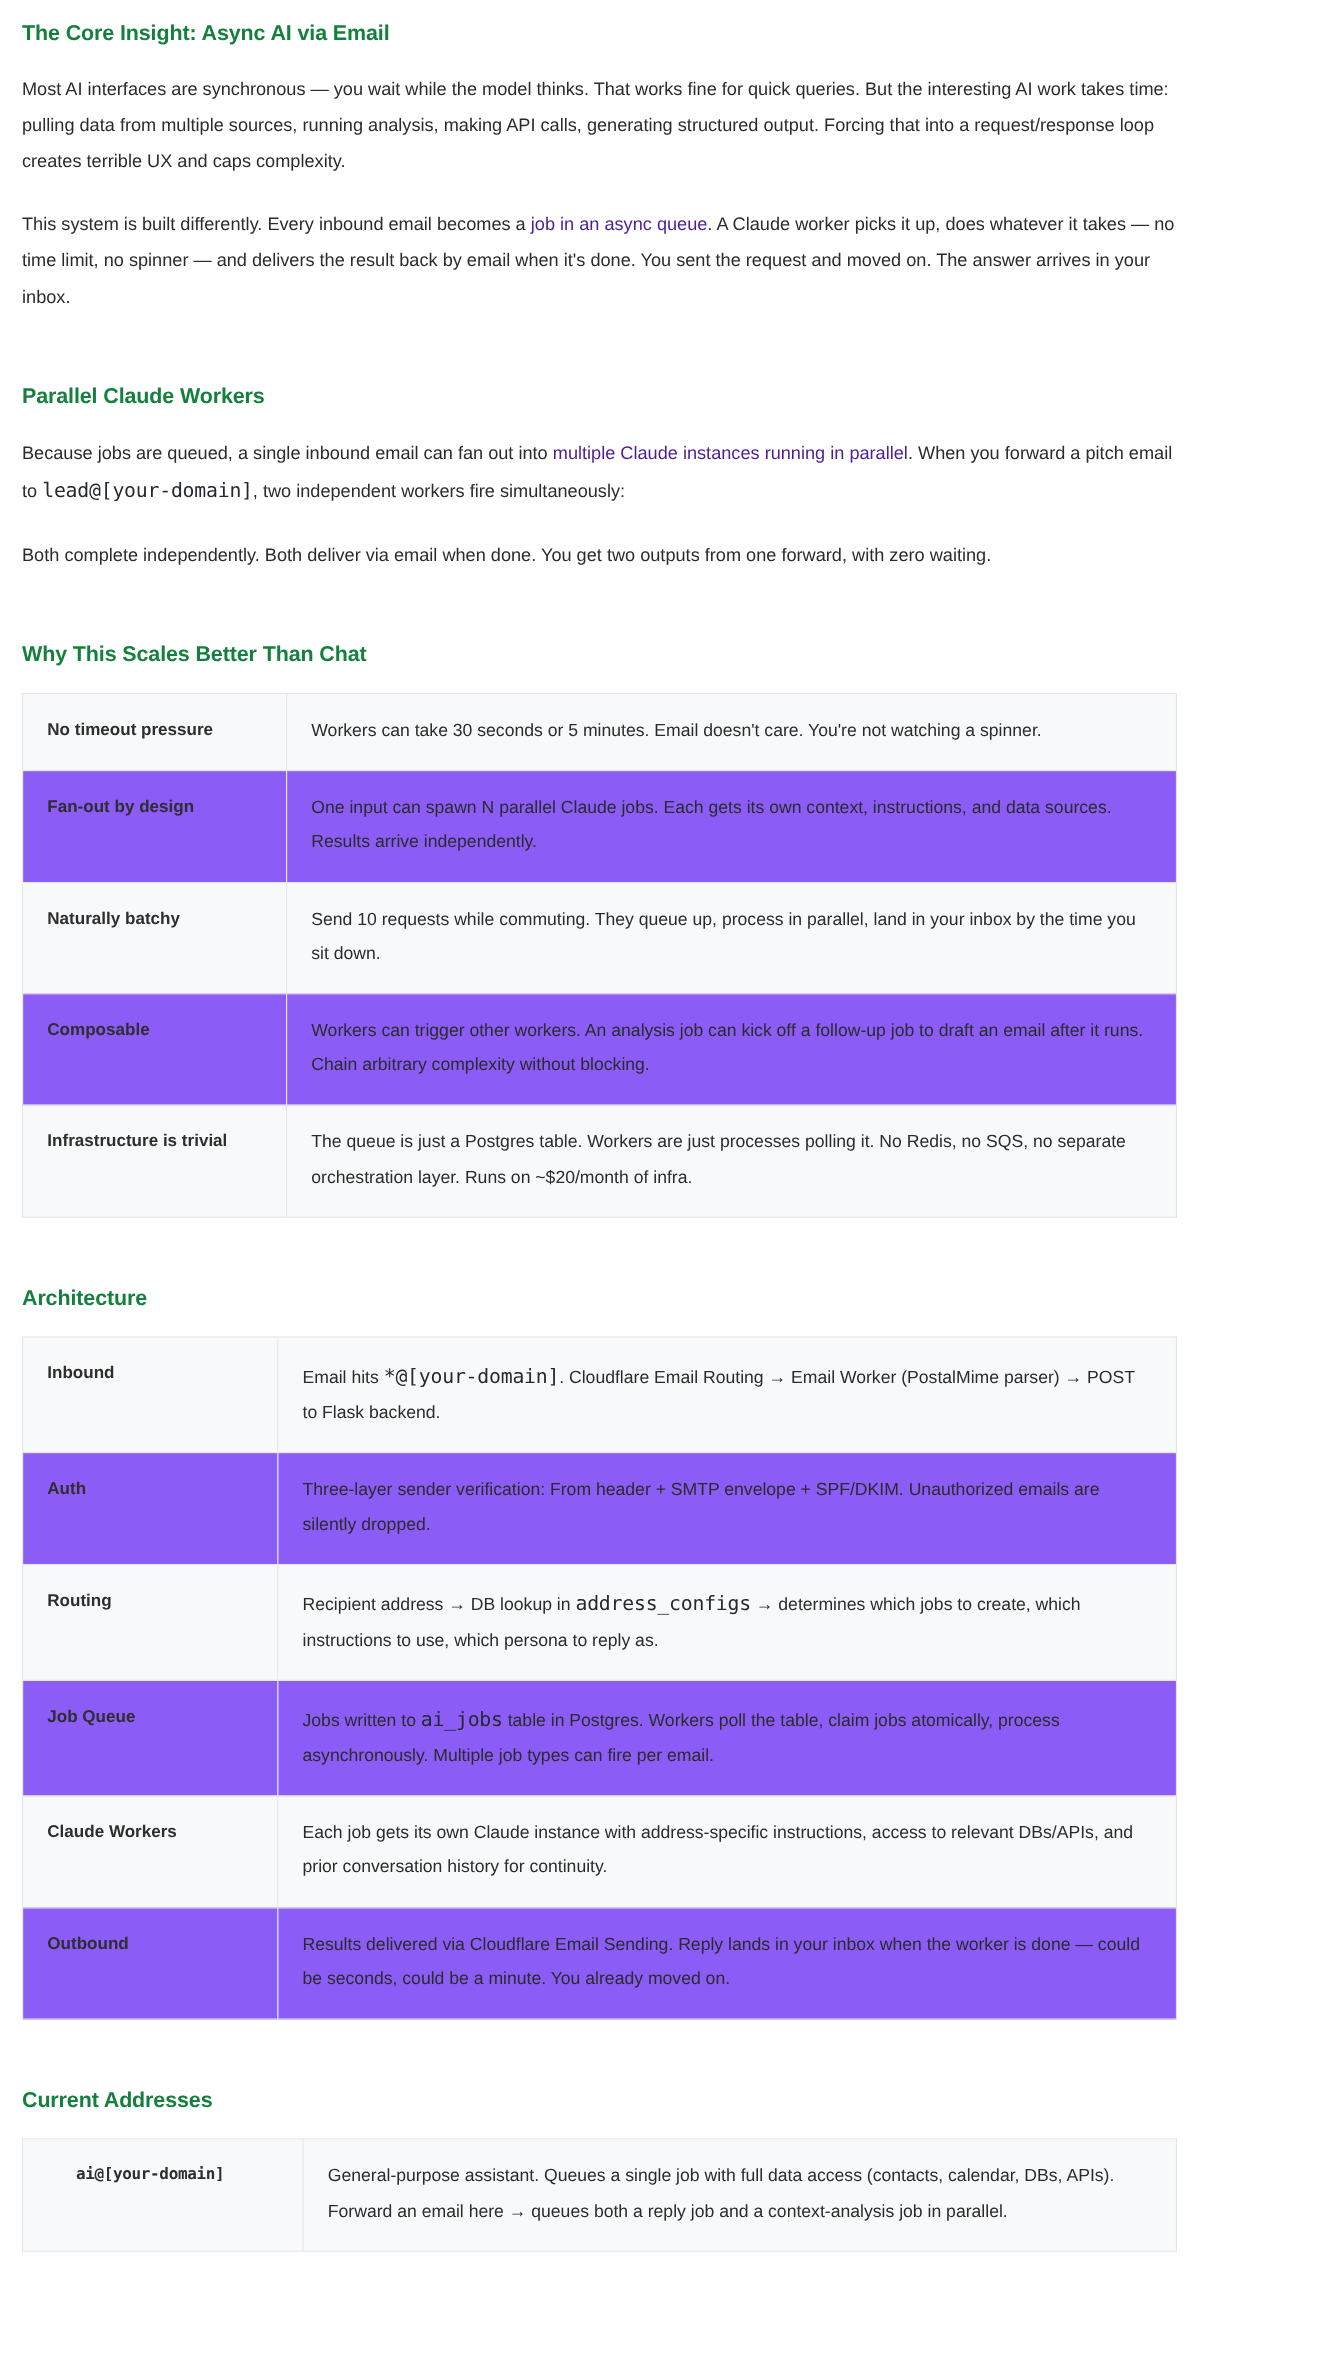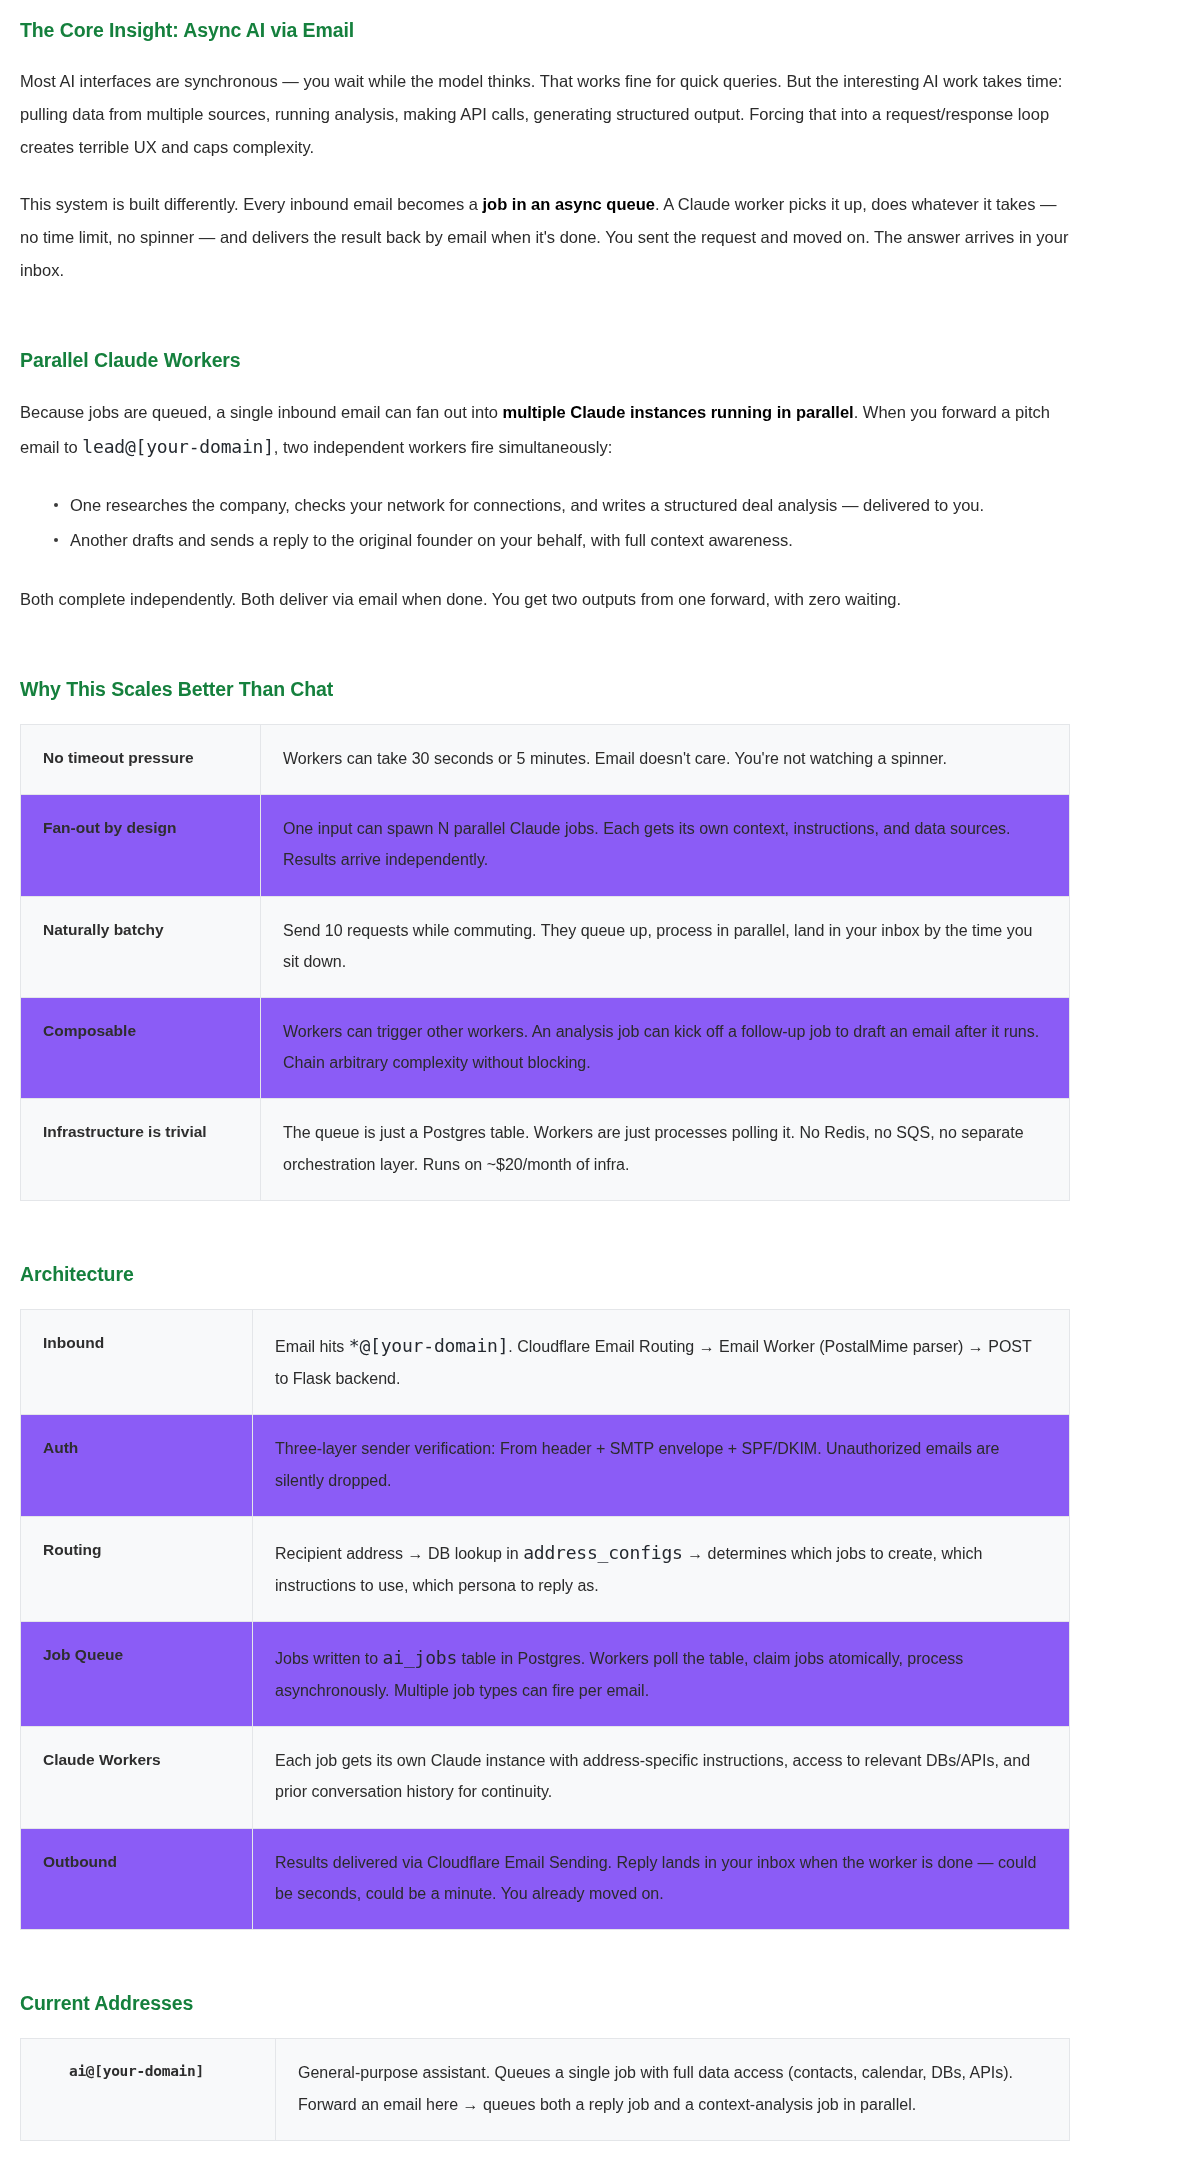--- a/index.html
+++ b/index.html
@@ -35,21 +35,21 @@
 
   
   p.para {
     font-size: 16.5px;
     line-height: 2.0;
     color: #2b2b2b;
     margin: 0 0 24px 0;
   }
   p.para:last-child { margin-bottom: 0; }
 
-  b, strong { font-weight: bold; color: #000000; }
+  b, strong { font-weight: normal; color: #4c1d95; }
 
   code, .code {
     font-family: "DejaVu Sans Mono", "Liberation Mono", monospace;
     font-size: 18px;
     color: #24292f;
     letter-spacing: -0.2px;
   }
 
   
   ul.bullets {
@@ -116,24 +116,20 @@
 <div class="page">
   <div id="content-root">
       <section>
         <h2 class="section-title">The Core Insight: Async AI via Email</h2>
         <p class="para"><span>Most AI interfaces are synchronous — you wait while the model thinks. That works fine for quick queries. But the interesting AI work takes time: pulling data from multiple sources, running analysis, making API calls, generating structured output. Forcing that into a request/response loop creates terrible UX and caps complexity.</span></p>
         <p class="para"><span>This system is built differently. Every inbound email becomes a </span><strong>job in an async queue</strong><span>. A Claude worker picks it up, does whatever it takes — no time limit, no spinner — and delivers the result back by email when it's done. You sent the request and moved on. The answer arrives in your inbox.</span></p>
       </section>
       <section>
         <h2 class="section-title spaced">Parallel Claude Workers</h2>
         <p class="para"><span>Because jobs are queued, a single inbound email can fan out into </span><strong>multiple Claude instances running in parallel</strong><span>. When you forward a pitch email to </span><code>lead@[your-domain]</code><span>, two independent workers fire simultaneously:</span></p>
-        <ul class="bullets">
-          <li>One researches the company, checks your network for connections, and writes a structured deal analysis — delivered to you.</li>
-          <li>Another drafts and sends a reply to the original founder on your behalf, with full context awareness.</li>
-        </ul>
         <p class="para"><span>Both complete independently. Both deliver via email when done. You get two outputs from one forward, with zero waiting.</span></p>
       </section>
       <section>
         <h2 class="section-title spaced">Why This Scales Better Than Chat</h2>
         <div class="table-wrap">
           <table class="kv">
             <tbody>
               <tr>
                 <td class="key">No timeout pressure</td>
                 <td class="val"><span>Workers can take 30 seconds or 5 minutes. Email doesn't care. You're not watching a spinner.</span></td>

